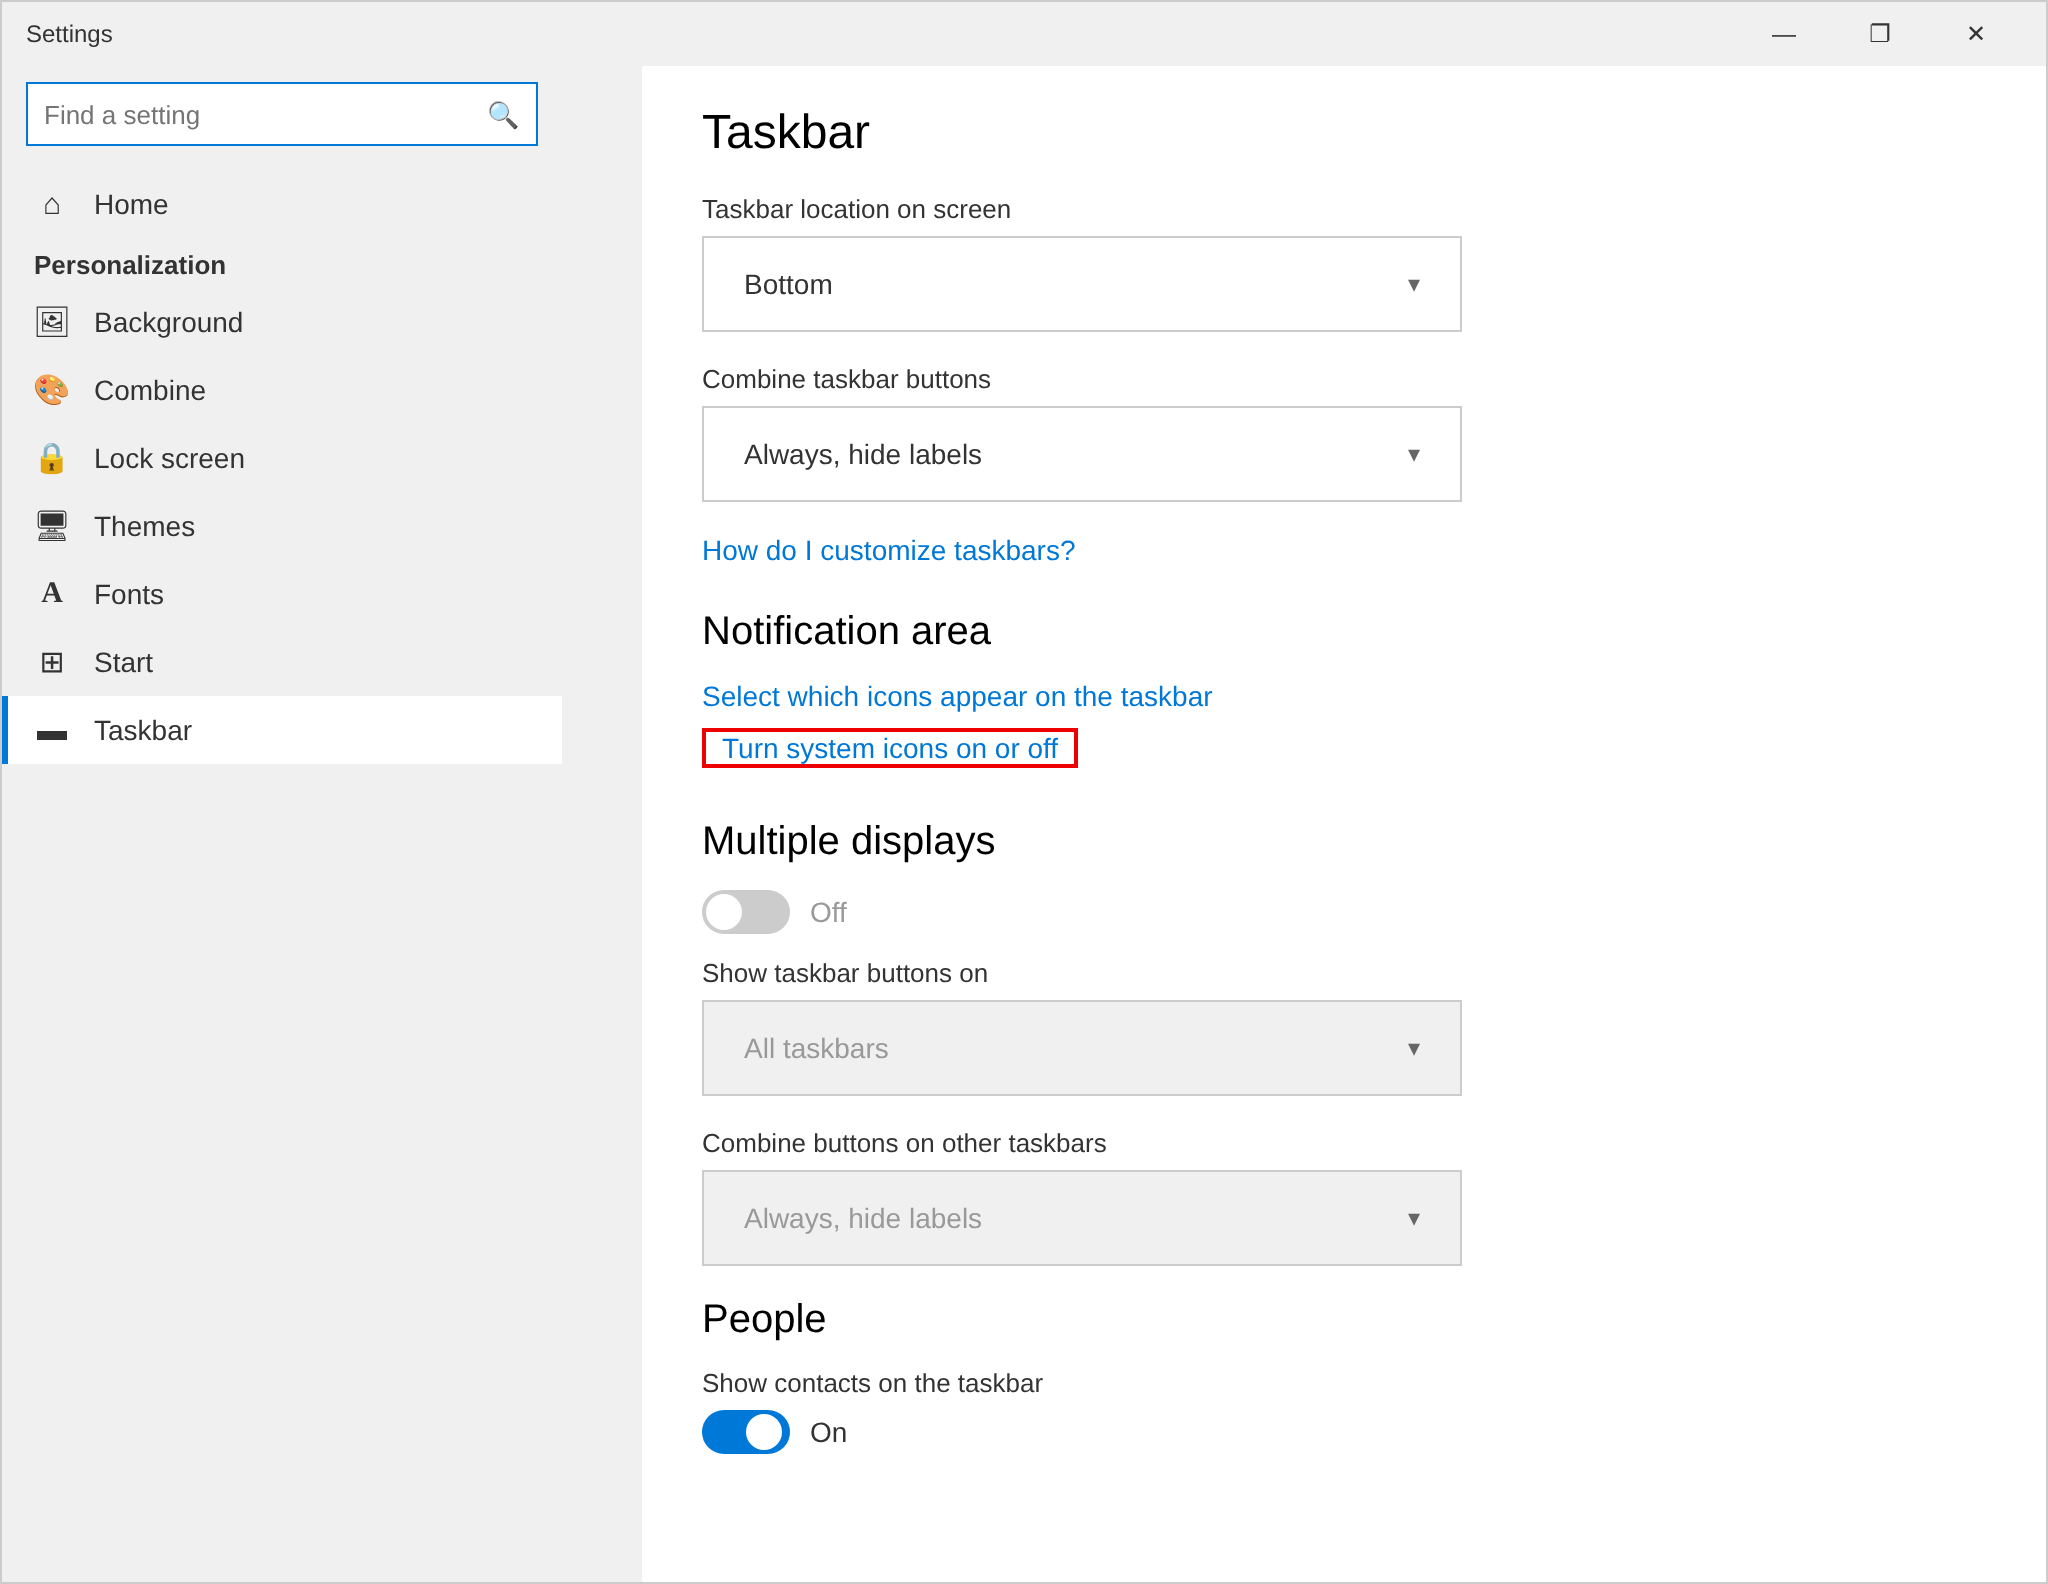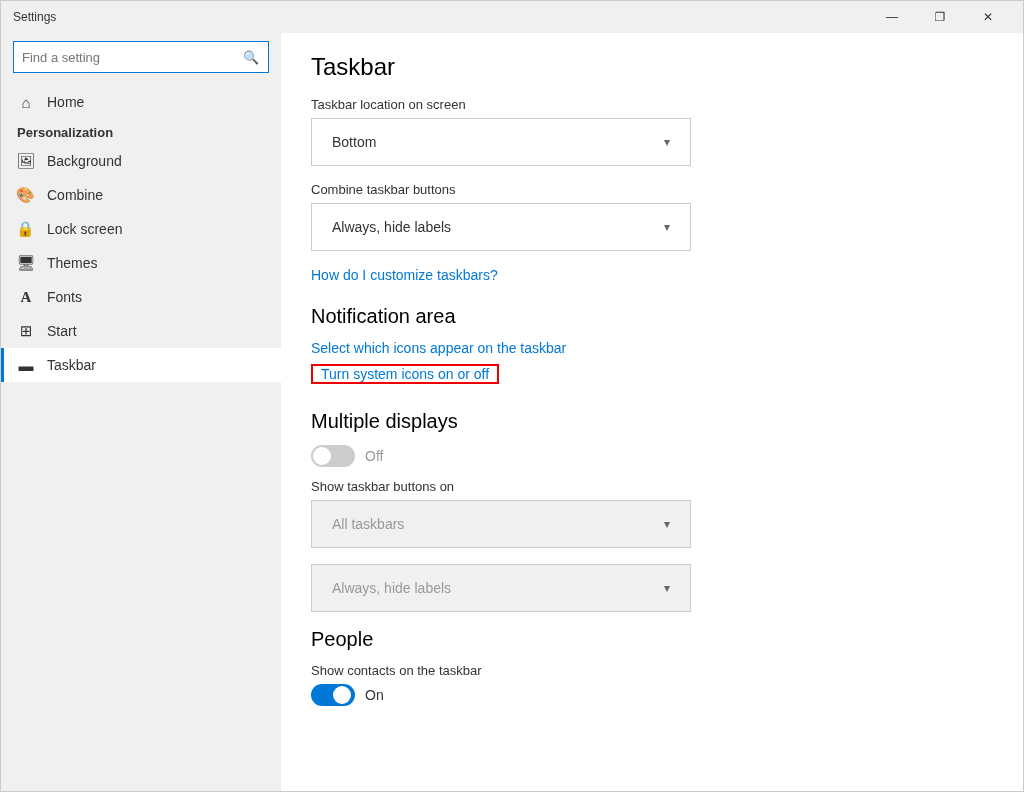--- a/index.html
+++ b/index.html
@@ -53,20 +53,21 @@
       display: flex;
       align-items: center;
       justify-content: center;
       font-size: 12px;
       color: #333;
     }
     .content-area {
       display: flex;
       flex: 1;
       overflow: hidden;
+      gap: 40px;
     }
     .sidebar {
       width: 280px;
       background: #f0f0f0;
       display: flex;
       flex-direction: column;
       flex-shrink: 0;
       overflow-y: auto;
     }
     .search-box {
@@ -325,20 +326,21 @@
         </div>
         <span class="toggle-label">Off</span>
       </div>
 
       <div class="section-label">Show taskbar buttons on</div>
       <div class="dropdown disabled">
         <span>All taskbars</span>
         <span class="dropdown-arrow">▾</span>
       </div>
 
+      <div class="section-label">Combine buttons on other taskbars</div>
       <div class="dropdown disabled">
         <span>Always, hide labels</span>
         <span class="dropdown-arrow">▾</span>
       </div>
 
       
       <h2 class="section-heading">People</h2>
 
       <div class="section-label">Show contacts on the taskbar</div>
       <div class="toggle-row">

